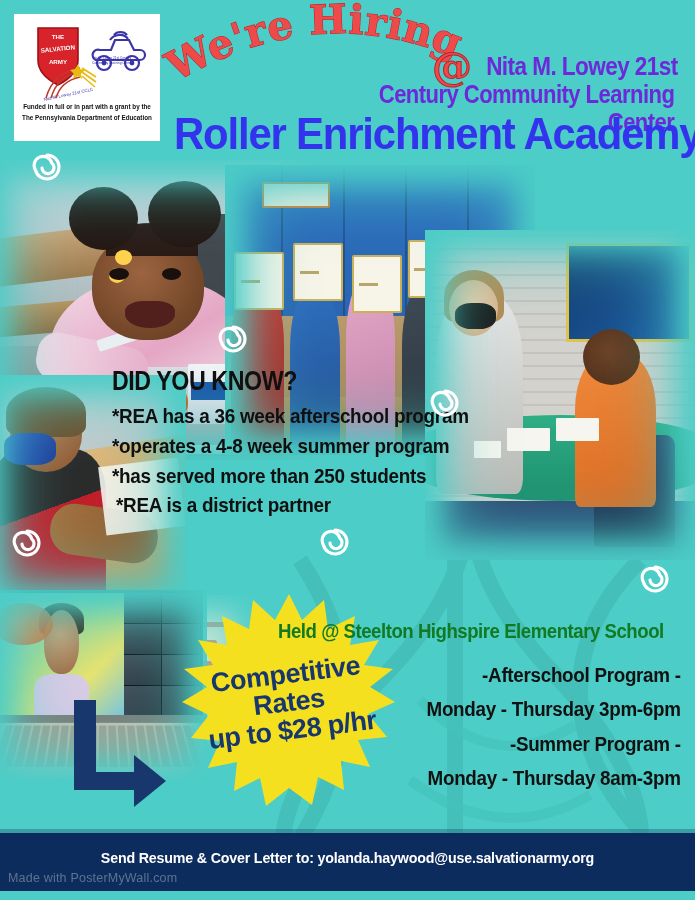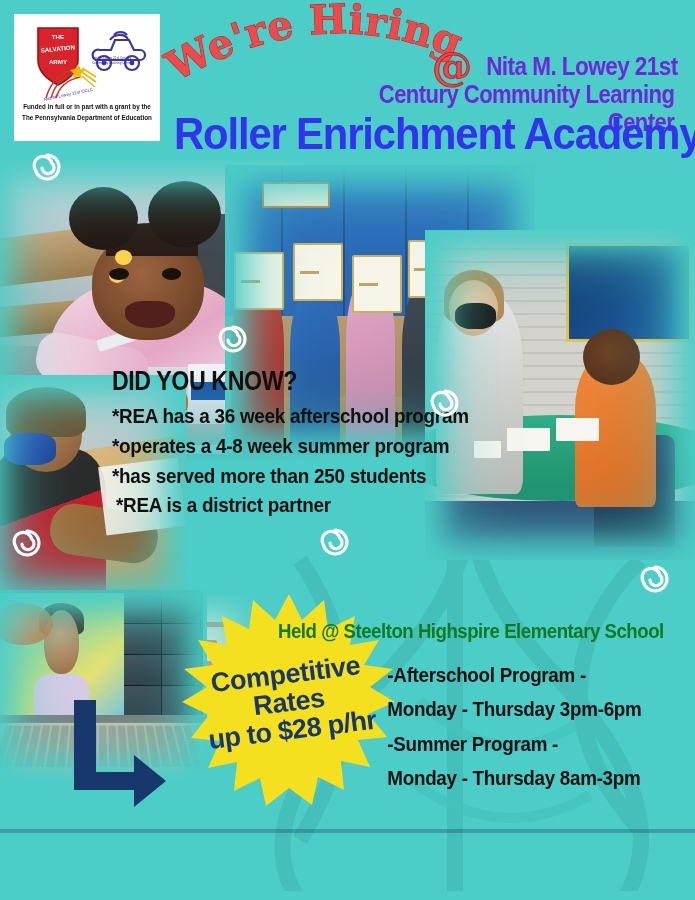--- a/index.html
+++ b/index.html
@@ -180,21 +180,21 @@
     transform:scaleX(.9);line-height:1.18;}
   .pos-item{font-size:23px;font-weight:bold;letter-spacing:-.3px;line-height:1.42;
     transform:scaleX(.92);}
 
   
   .held{position:absolute;left:278px;top:620px;width:412px;color:#127a22;
     font-size:20px;font-weight:bold;letter-spacing:-.5px;white-space:nowrap;
     transform:scaleX(.93);transform-origin:left center;}
 
   
-  .schedule{position:absolute;left:378px;top:658px;width:312px;text-align:left;color:#111;}
+  .schedule{position:absolute;left:378px;top:658px;width:312px;text-align:right;color:#111;}
   .sch-line{font-size:20px;font-weight:bold;line-height:1.72;letter-spacing:-.3px;transform:scaleX(.94);}
 
   
   .burst{position:absolute;left:178px;top:592px;width:222px;height:222px;}
   .burst svg{display:block;width:100%;height:100%;}
   .burst-text{
     position:absolute;left:0;top:0;width:100%;height:100%;
     display:flex;flex-direction:column;align-items:center;justify-content:center;
     color:#17376d;font-weight:bold;transform:rotate(-7deg);
   }
@@ -508,15 +508,19 @@
         <path d="M17 5 a12 12 0 1 1 -11.6 15 a9 9 0 1 1 16.4 -7 a6 6 0 1 1 -9.8 5" fill="none" stroke="#ffffff" stroke-width="3.1" stroke-linecap="round"></path>
       </svg>
   </div>
   <div class="spiral" style="left:638px;top:562px;">
     <svg viewBox="0 0 34 34">
         <path d="M17 5 a12 12 0 1 1 -11.6 15 a9 9 0 1 1 16.4 -7 a6 6 0 1 1 -9.8 5" fill="none" stroke="#ffffff" stroke-width="3.1" stroke-linecap="round"></path>
       </svg>
   </div>
 
   <div class="top-strip"></div>
+  <div class="footer">
+    <div class="footer-text">Send Resume &amp; Cover Letter to:  yolanda.haywood@use.salvationarmy.org</div>
+    <div class="watermark">Made with PosterMyWall.com</div>
+  </div>
   <div class="bottom-strip"></div>
 
 </div>
 
 </body></html>

